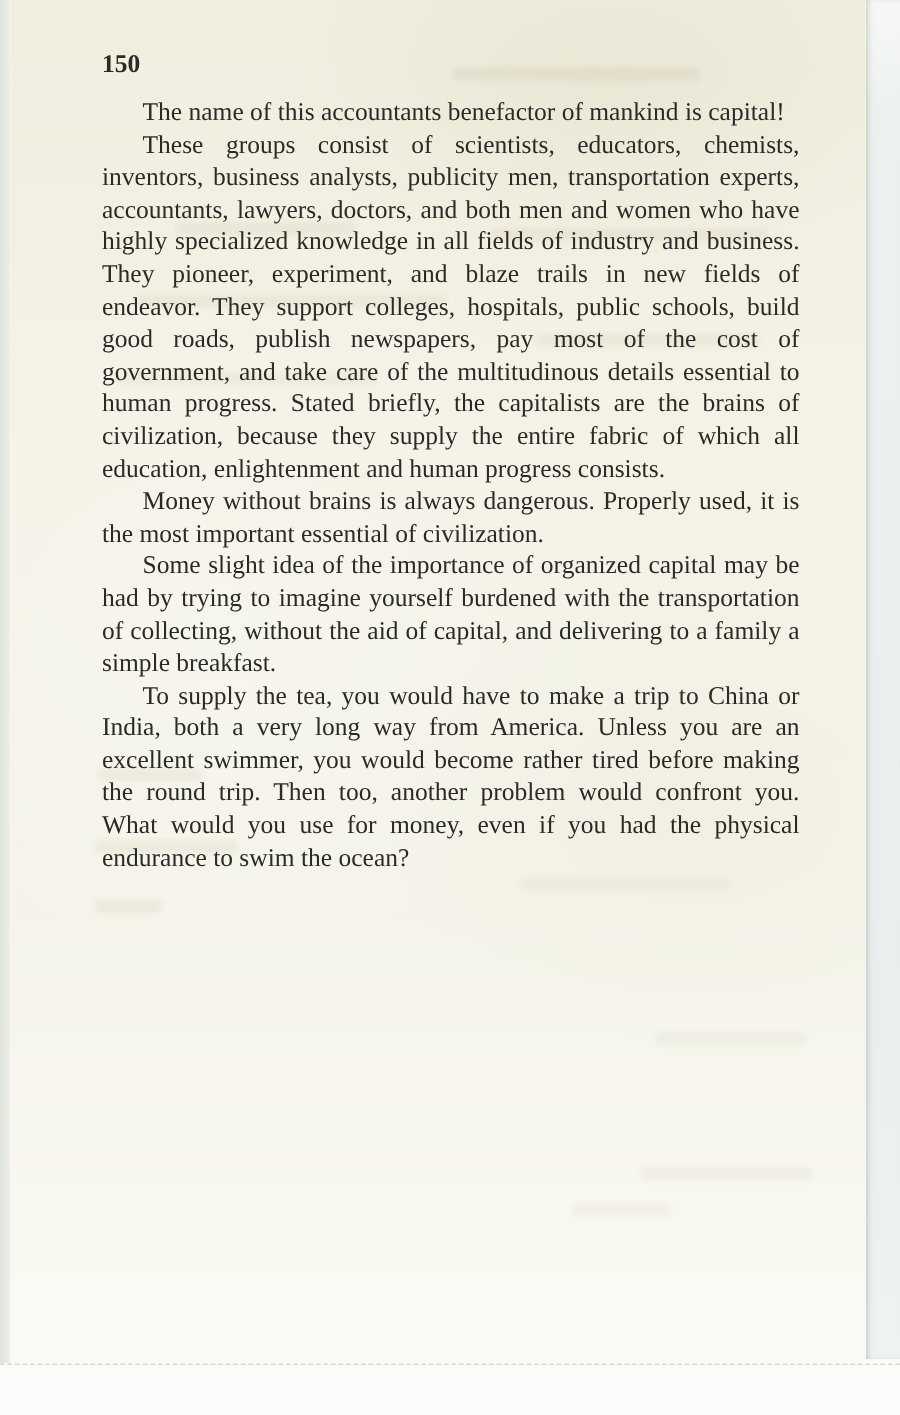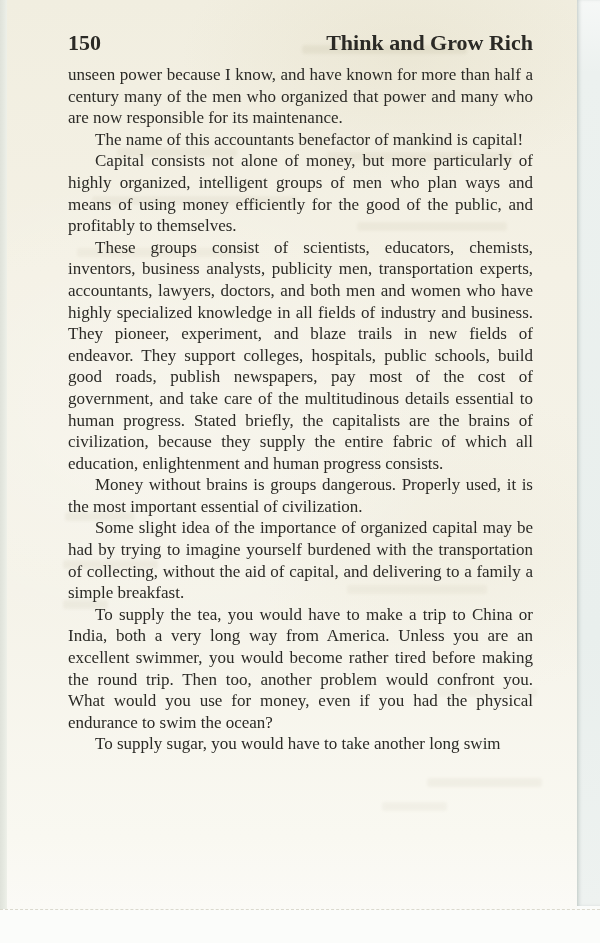--- a/index.html
+++ b/index.html
@@ -44,22 +44,22 @@
     padding:33px 44px 0 61px;
     color:#2b2a26;
   }
   
   .ghost-layer{position:absolute;left:0;top:0;width:570px;height:909px;pointer-events:none;}
   .ghost{
     position:absolute;height:9px;border-radius:3px;
     background:#a79f7f;opacity:0.13;filter:blur(1.6px);
   }
   .header{
-    display:flex;justify-content:space-between;align-items:baseline;
-    font-weight:bold;font-size:22px;line-height:20px;
+    display:flex;align-items:baseline;
+    font-weight:bold;font-size:17px;line-height:20px;
     margin-bottom:11px;
   }
   .body-text{
     font-size:17px;line-height:21.6px;
     text-align:justify;
   }
   .body-text p{margin:0;text-indent:27px;}
   .body-text p.noindent{text-indent:0;}
 </style>
 </head>
@@ -85,32 +85,28 @@
       <i class="ghost" style="left:56px;top:600px;width:45px;opacity:0.10;"></i>
       <i class="ghost" style="left:430px;top:688px;width:100px;opacity:0.08;"></i>
       <i class="ghost" style="left:420px;top:778px;width:115px;opacity:0.09;"></i>
       <i class="ghost" style="left:375px;top:802px;width:65px;opacity:0.08;"></i>
     </div>
 
     <div class="page-inner">
 
       <div class="header">
         <span>150</span>
-        <span>Think and Grow Rich</span>
       </div>
 
       <div class="body-text">
-        <p class="noindent">unseen power because I know, and have known for more than half a century many of the men who organized that power and many who are now responsible for its maintenance.</p>
         <p>The name of this accountants benefactor of mankind is capital!</p>
-        <p>Capital consists not alone of money, but more particularly of highly organized, intelligent groups of men who plan ways and means of using money efficiently for the good of the public, and profitably to themselves.</p>
         <p>These groups consist of scientists, educators, chemists, inventors, business analysts, publicity men, transportation experts, accountants, lawyers, doctors, and both men and women who have highly specialized knowledge in all fields of industry and business. They pioneer, experiment, and blaze trails in new fields of endeavor. They support colleges, hospitals, public schools, build good roads, publish newspapers, pay most of the cost of government, and take care of the multitudinous details essential to human progress. Stated briefly, the capitalists are the brains of civilization, because they supply the entire fabric of which all education, enlightenment and human progress consists.</p>
-        <p>Money without brains is groups dangerous. Properly used, it is the most important essential of civilization.</p>
+        <p>Money without brains is always dangerous. Properly used, it is the most important essential of civilization.</p>
         <p>Some slight idea of the importance of organized capital may be had by trying to imagine yourself burdened with the transportation of collecting, without the aid of capital, and delivering to a family a simple breakfast.</p>
         <p>To supply the tea, you would have to make a trip to China or India, both a very long way from America. Unless you are an excellent swimmer, you would become rather tired before making the round trip. Then too, another problem would confront you. What would you use for money, even if you had the physical endurance to swim the ocean?</p>
-        <p>To supply sugar, you would have to take another long swim</p>
       </div>
 
     </div>
   </div>
 
   <div class="bottom-strip"></div>
 
 </div>
 
 </body></html>

